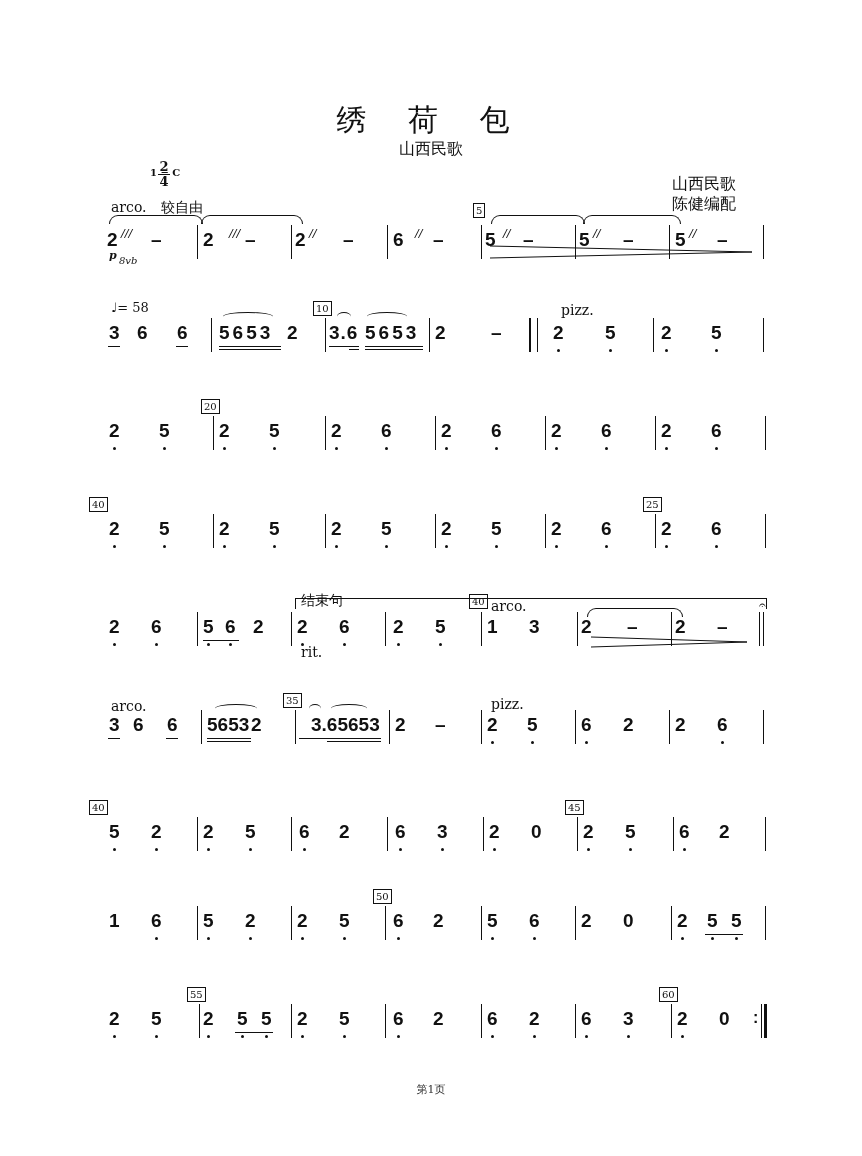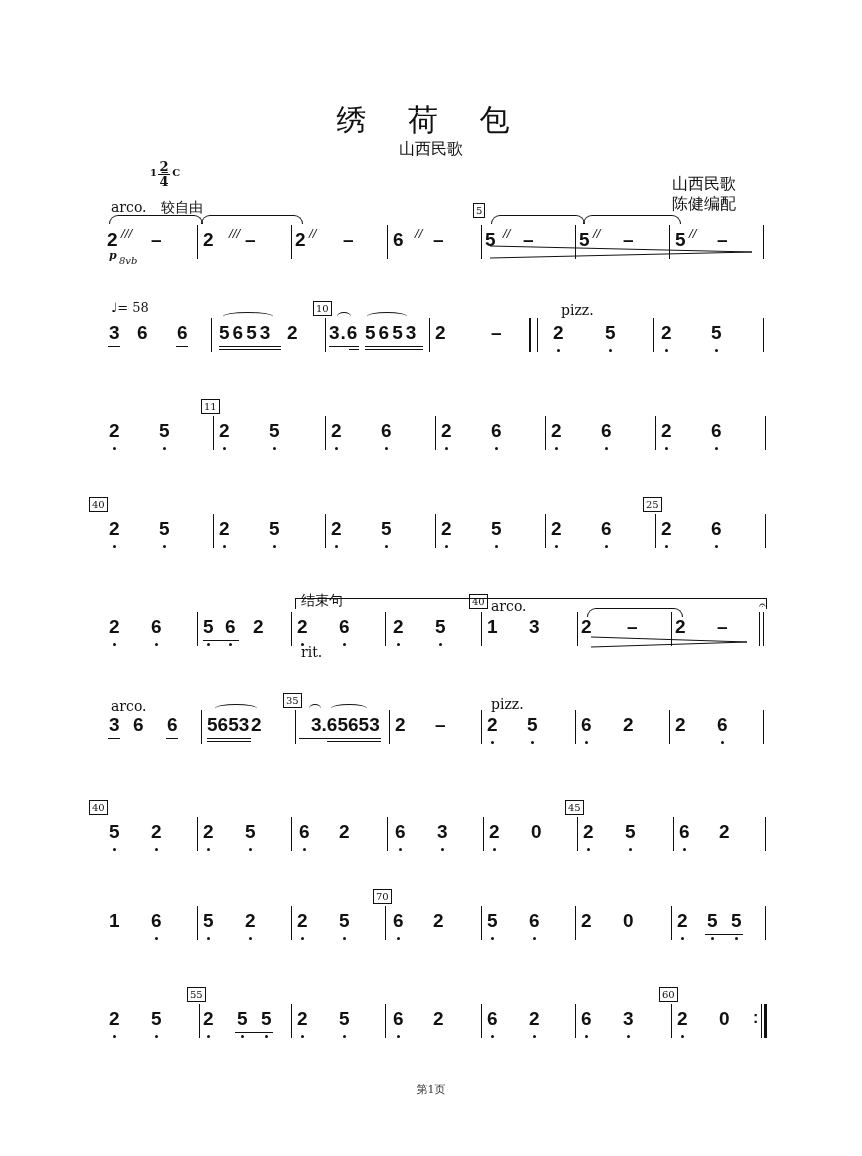--- a/index.html
+++ b/index.html
@@ -114,21 +114,21 @@
   <span class="n dot" style="left:500px">5</span>
   <div class="bl" style="left:548px"></div>
   <span class="n dot" style="left:556px">2</span>
   <span class="n dot" style="left:606px">5</span>
   <div class="bl" style="left:658px"></div>
 </div>
 
 <div class="row" style="top:416px">
   <span class="n dot" style="left:4px">2</span>
   <span class="n dot" style="left:54px">5</span>
-  <span class="rm" style="left:96px;top:-17px">11</span>
+  <span class="rm" style="left:96px;top:-17px">20</span>
   <div class="bl" style="left:108px"></div>
   <span class="n dot" style="left:114px">2</span>
   <span class="n dot" style="left:164px">5</span>
   <div class="bl" style="left:220px"></div>
   <span class="n dot" style="left:226px">2</span>
   <span class="n dot" style="left:276px">6</span>
   <div class="bl" style="left:330px"></div>
   <span class="n dot" style="left:336px">2</span>
   <span class="n dot" style="left:386px">6</span>
   <div class="bl" style="left:440px"></div>
@@ -264,21 +264,21 @@
 
 <div class="row" style="top:906px">
   <span class="n" style="left:4px">1</span>
   <span class="n dot" style="left:46px">6</span>
   <div class="bl" style="left:92px"></div>
   <span class="n dot" style="left:98px">5</span>
   <span class="n dot" style="left:140px">2</span>
   <div class="bl" style="left:186px"></div>
   <span class="n dot" style="left:192px">2</span>
   <span class="n dot" style="left:234px">5</span>
-  <span class="rm" style="left:268px;top:-17px">70</span>
+  <span class="rm" style="left:268px;top:-17px">50</span>
   <div class="bl" style="left:280px"></div>
   <span class="n dot" style="left:288px">6</span>
   <span class="n" style="left:328px">2</span>
   <div class="bl" style="left:376px"></div>
   <span class="n dot" style="left:382px">5</span>
   <span class="n dot" style="left:424px">6</span>
   <div class="bl" style="left:470px"></div>
   <span class="n" style="left:476px">2</span>
   <span class="n" style="left:518px">0</span>
   <div class="bl" style="left:566px"></div>

